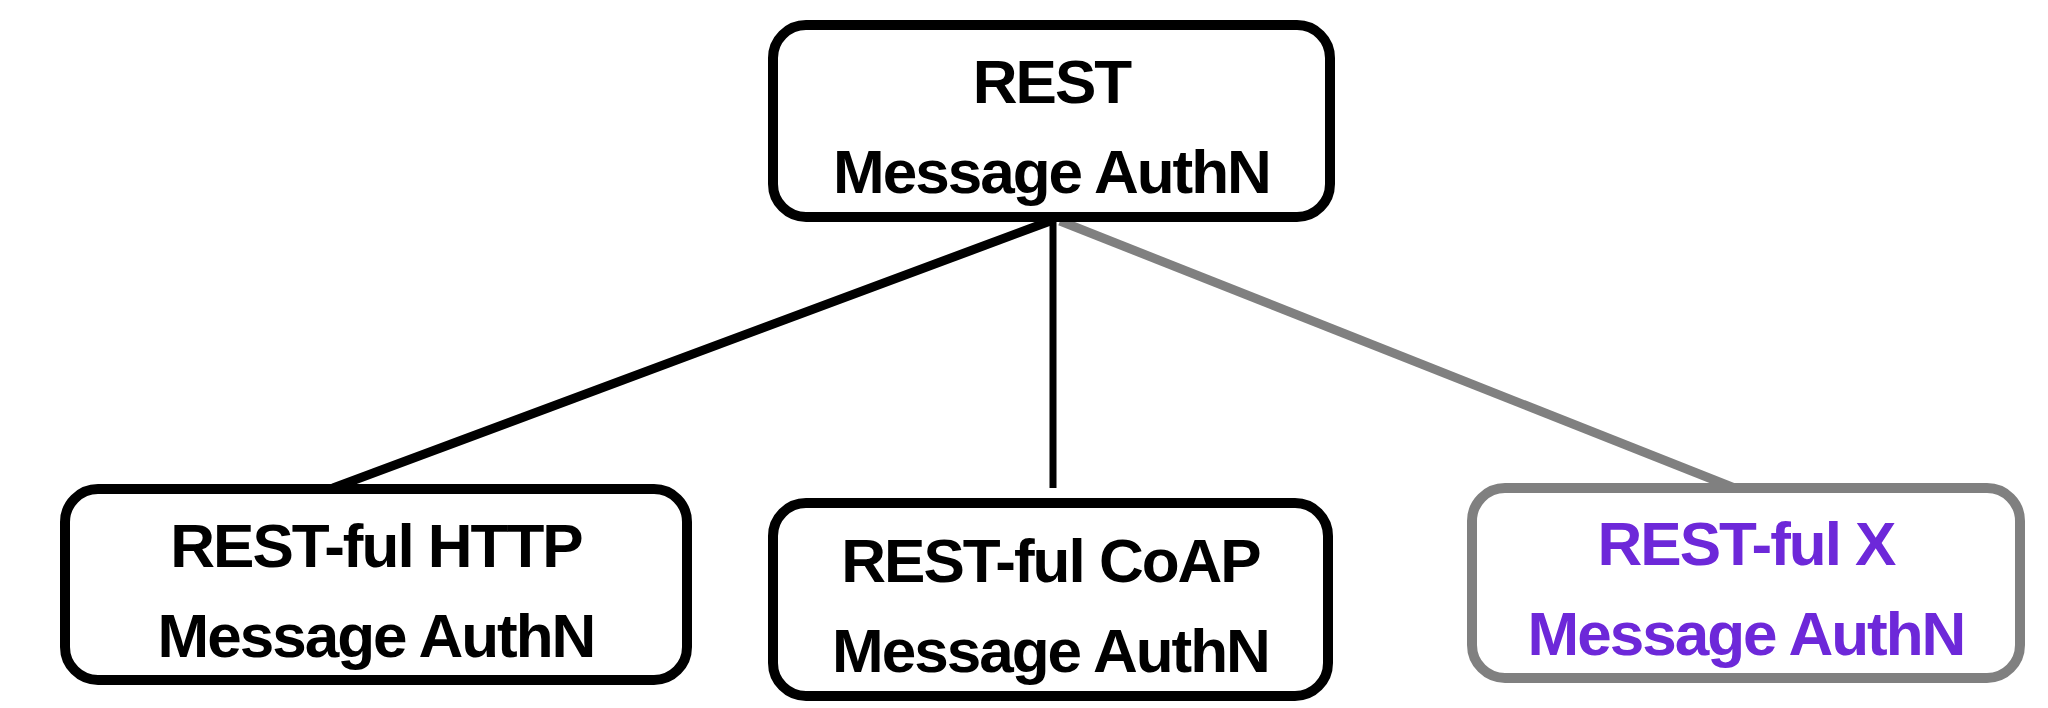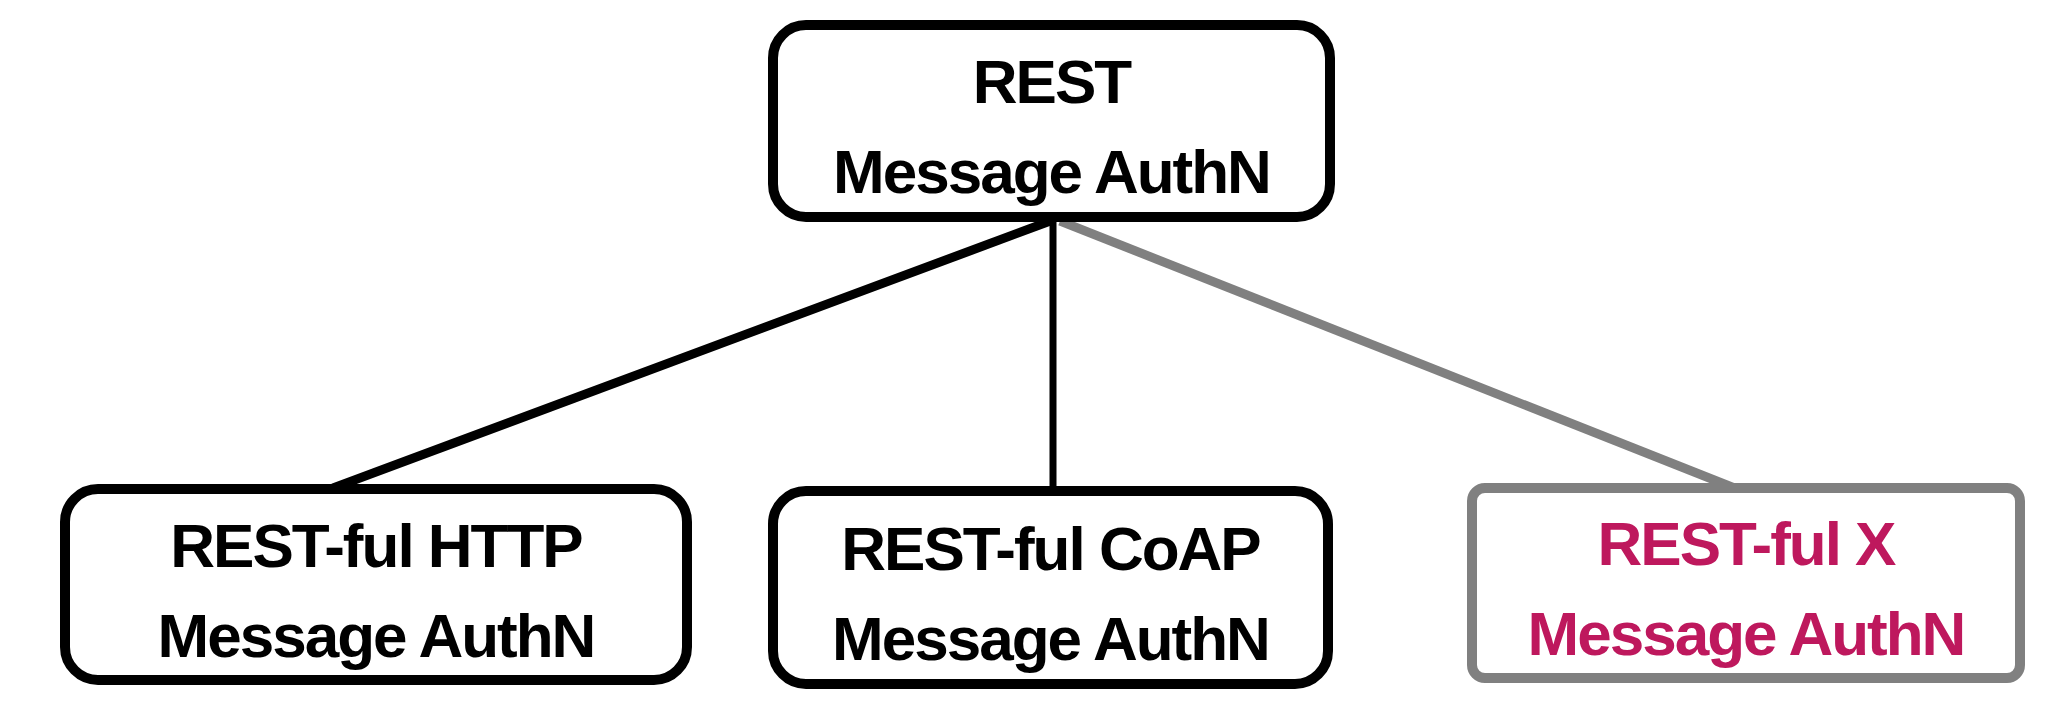--- a/index.html
+++ b/index.html
@@ -37,30 +37,29 @@
     justify-content: center;
     text-align: center;
     font-weight: bold;
     font-size: 62px;
     line-height: 90px;
     letter-spacing: -2px;
     padding-top: 12px;
   }
   .node--muted {
     border-color: #808080;
-    color: #be185d;
-    border-radius: 18px;
+    color: #6d28d9;
   }
   .node__line {
     display: block;
     white-space: nowrap;
   }
   .node--root { left: 768px; top: 20px;  width: 567px; height: 202px; }
   .node--http { left: 16px;  top: 484px; width: 632px; height: 201px; margin-left: 44px; }
-  .node--coap { left: 768px; top: 486px; width: 565px; height: 203px; }
+  .node--coap { left: 768px; top: 498px; width: 565px; height: 203px; }
   .node--x    { left: 1467px; top: 483px; width: 558px; height: 200px; }
 </style>
 </head>
 <body>
 
 <div class="canvas">
 
   <svg class="edges" viewBox="0 0 2048 708" xmlns="http://www.w3.org/2000/svg">
     <line x1="1053" y1="220" x2="333" y2="488" stroke-width="9" stroke="#000000"></line>
     <line x1="1053" y1="216" x2="1053" y2="488" stroke-width="7" stroke="#000000"></line>

